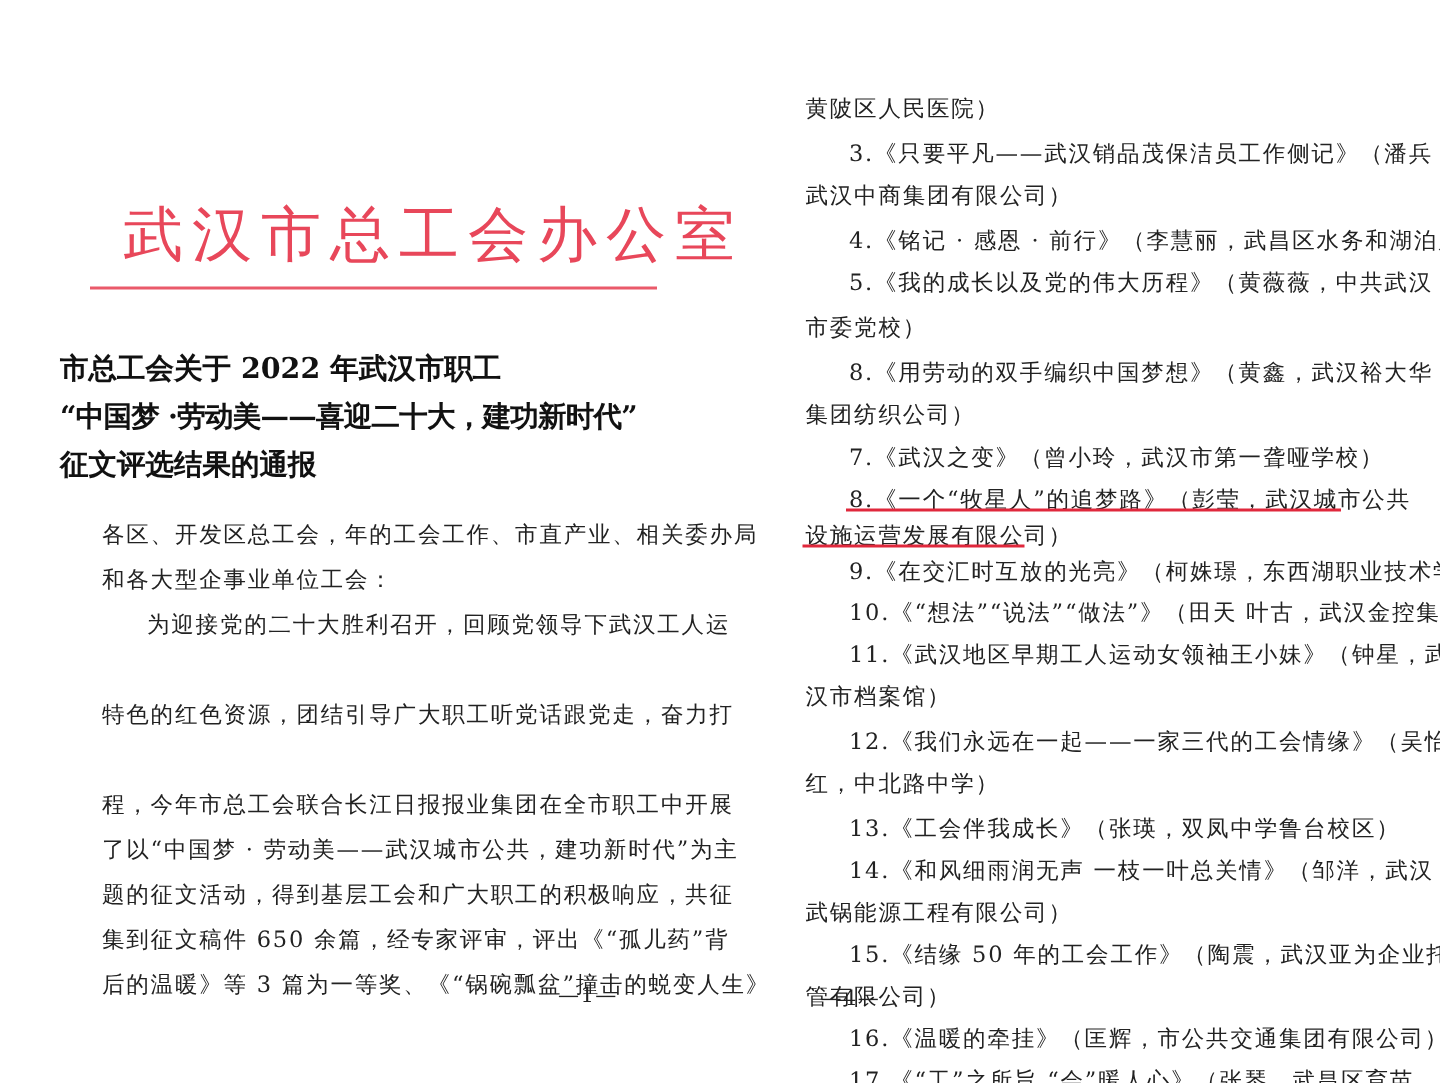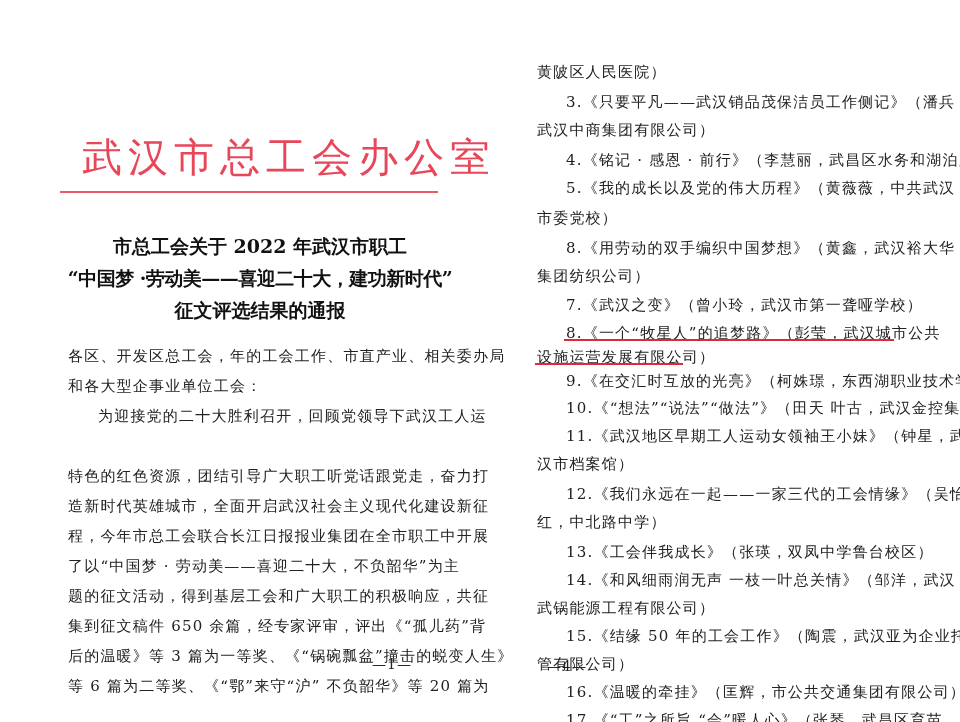--- a/index.html
+++ b/index.html
@@ -6,28 +6,28 @@
   body {
     width: 960px; height: 722px; background: #ffffff; position: relative; overflow: hidden;
     font-family: "DejaVu Serif", "Liberation Serif", serif; color: #1f1f1f;
   }
   .page { position: absolute; top: 0; height: 722px; }
   .page-left { left: 0; width: 480px; }
   .page-right { left: 480px; width: 480px; }
 
   .header-title {
     position: absolute; left: 82px; top: 133px; width: 340px;
-    font-family: Liberation Sans, sans-serif; font-size: 40px; letter-spacing: 6px;
+    font-family: Liberation Serif, serif; font-size: 40px; letter-spacing: 6px;
     color: #e8475a; white-space: nowrap; line-height: 48px;
   }
   .header-rule {
     position: absolute; left: 60px; top: 191px; width: 378px; height: 2px; background: #ea5a6a;
   }
   .doc-title {
-    position: absolute; left: 40px; width: 440px; text-align: center;
+    position: absolute; left: 40px; width: 440px; 
     font-weight: bold; font-size: 19px; line-height: 32px; color: #111;
   }
   .t1 { top: 230px; }
   .t2 { top: 262px; font-size: 19px; letter-spacing: -0.5px; }
   .t3 { top: 294px; }
 
   .line {
     position: absolute; font-size: 15px; line-height: 20px; white-space: nowrap;
     color: #222; letter-spacing: 1.2px;
   }
@@ -50,27 +50,25 @@
   <div class="header-rule"></div>
 
   <div class="doc-title t1">市总工会关于 2022 年武汉市职工</div>
   <div class="doc-title t2">“中国梦 ·劳动美——喜迎二十大，建功新时代”</div>
   <div class="doc-title t3">征文评选结果的通报</div>
 
   <div class="line l-left" style="top:346px">各区、开发区总工会，年的工会工作、市直产业、相关委办局</div>
   <div class="line l-left" style="top:376px">和各大型企事业单位工会：</div>
   <div class="line l-indent-left" style="top:406px">为迎接党的二十大胜利召开，回顾党领导下武汉工人运</div>
   <div class="line l-left" style="top:466px">特色的红色资源，团结引导广大职工听党话跟党走，奋力打</div>
-  <div class="line l-left" style="top:496px">造新时代英雄城市，全面开启武汉社会主义现代化建设新征</div>
   <div class="line l-left" style="top:526px">程，今年市总工会联合长江日报报业集团在全市职工中开展</div>
-  <div class="line l-left" style="top:556px">了以“中国梦 · 劳动美——喜迎二十大，不负韶华”为主</div>
+  <div class="line l-left" style="top:556px">了以“中国梦 · 劳动美——武汉城市公共，建功新时代”为主</div>
   <div class="line l-left" style="top:586px">题的征文活动，得到基层工会和广大职工的积极响应，共征</div>
   <div class="line l-left" style="top:616px">集到征文稿件 650 余篇，经专家评审，评出《“孤儿药”背</div>
   <div class="line l-left" style="top:646px">后的温暖》等 3 篇为一等奖、《“锅碗瓢盆”撞击的蜕变人生》</div>
-  <div class="line l-left" style="top:676px">等 6 篇为二等奖、《“鄂”来守“沪” 不负韶华》等 20 篇为</div>
 
   <div class="page-num" style="left:372px; top:656px;">—1—</div>
 </div>
 
 <div class="page page-right"></div>
 
 <div class="line l-right" style="top:62px">黄陂区人民医院）</div>
 <div class="line l-indent-right" style="top:92px">3.《只要平凡——武汉销品茂保洁员工作侧记》（潘兵，</div>
 <div class="line l-right" style="top:120px">武汉中商集团有限公司）</div>
 <div class="line l-indent-right" style="top:150px">4.《铭记 · 感恩 · 前行》（李慧丽，武昌区水务和湖泊局）</div>

